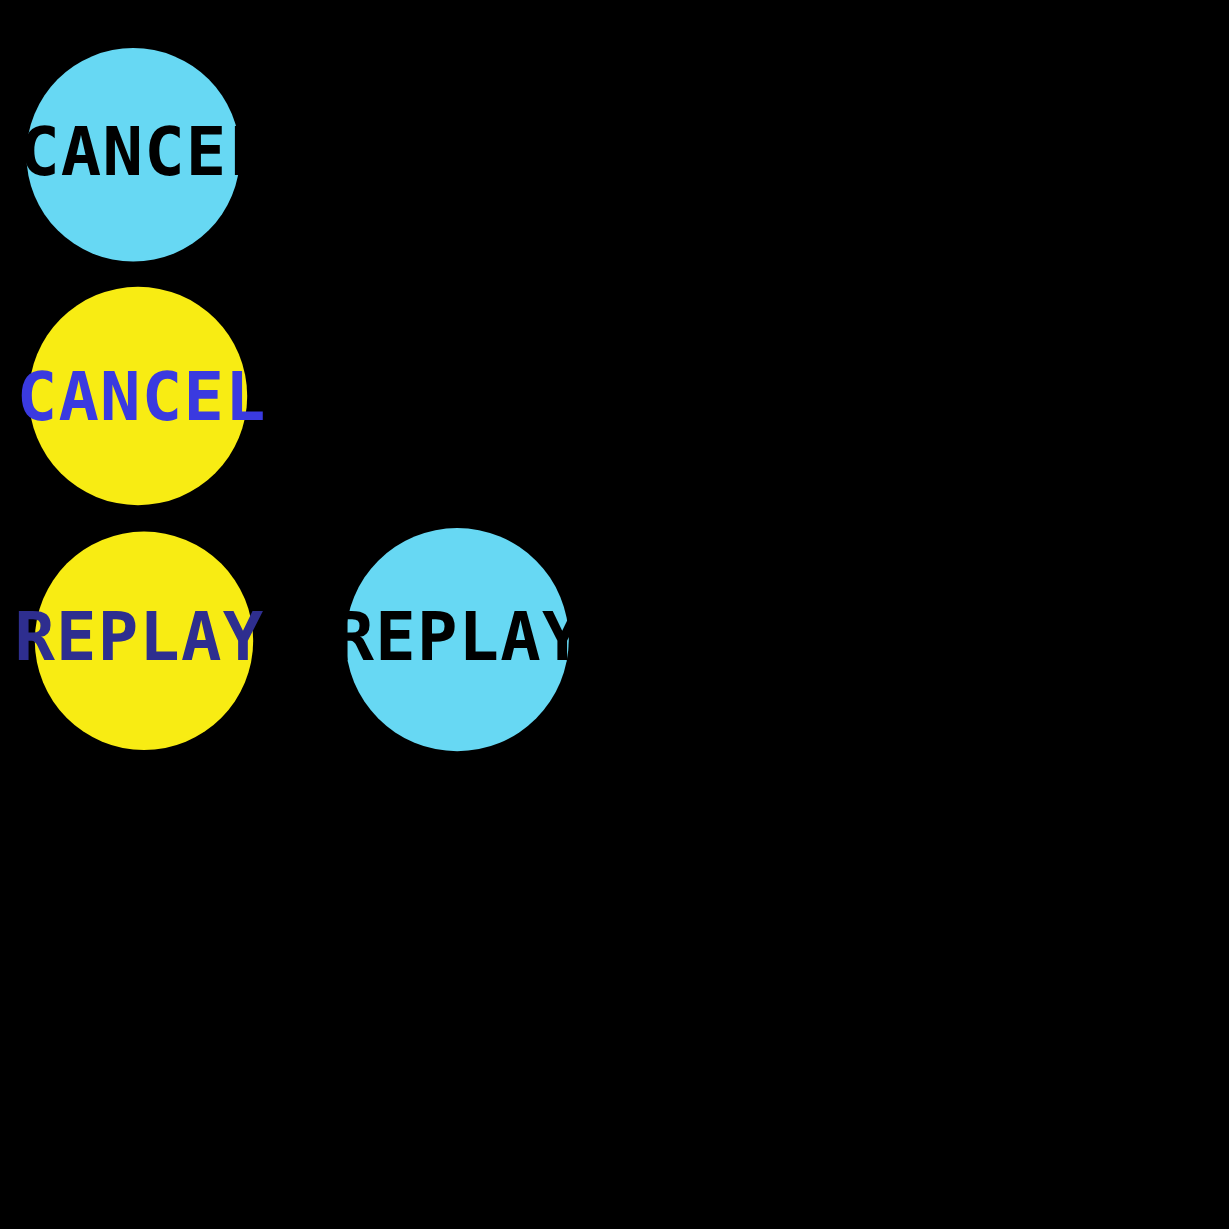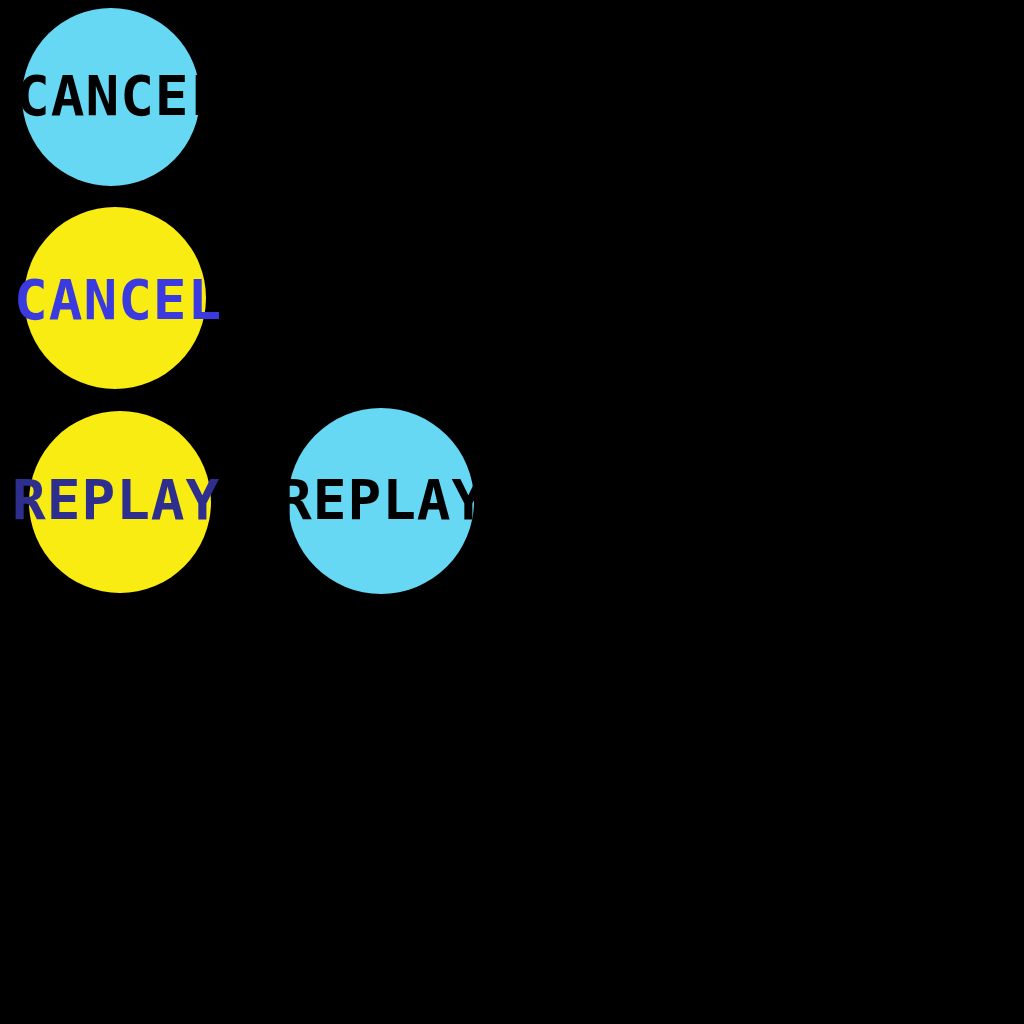--- a/index.html
+++ b/index.html
@@ -49,21 +49,21 @@
   
   .b3 { left: 29px; top: 411px; width: 182px; height: 182px; }
   .b3 .label { left: -17px; top: 89px; }
   
   .b4 { left: 288px; top: 408px; width: 186px; height: 186px; }
   .b4 .label { left: -10px; top: 92px; }
 </style>
 </head>
 <body>
 
-<div class="screen" style="background-color: rgb(0, 0, 0);">
+<div class="screen" style="background-color: rgb(0, 0, 0); margin-top: 32px;">
 
   <div class="btn b1">
     <div class="circle" style="background-color: rgb(103, 216, 243);"></div>
     <div class="label" style="color: rgb(0, 0, 0);">CANCEL</div>
   </div>
 
   <div class="btn b2">
     <div class="circle" style="background-color: rgb(248, 236, 19);"></div>
     <div class="label" style="color: rgb(58, 58, 224);">CANCEL</div>
   </div>

